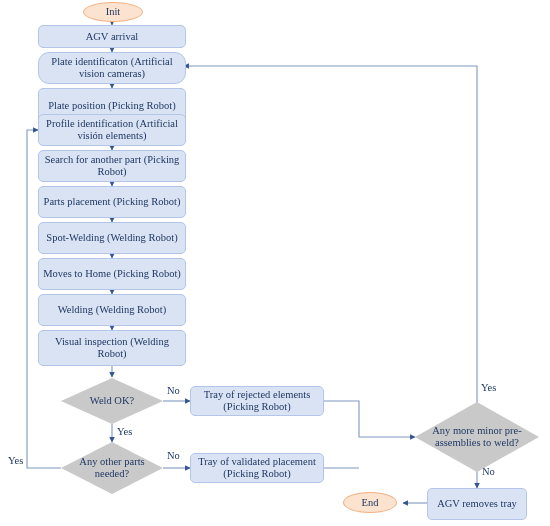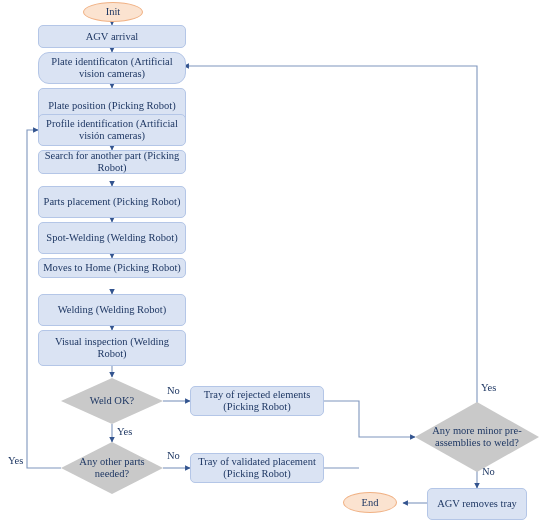--- a/index.html
+++ b/index.html
@@ -122,36 +122,36 @@
 
   <div class="node proc" style="left:38px;top:52px;width:148px;height:32px;border-radius:11px;">
     <span>Plate identificaton (Artificial vision cameras)</span>
   </div>
 
   <div class="node proc" style="left:38px;top:88px;width:148px;height:36px;">
     <span>Plate position (Picking Robot)</span>
   </div>
 
   <div class="node proc" style="left:38px;top:114px;width:148px;height:32px;">
-    <span>Profile identification (Artificial visión cameras)</span>
+    <span>Profile identification (Artificial visión elements)</span>
   </div>
 
-  <div class="node proc" style="left:38px;top:150px;width:148px;height:24px;">
+  <div class="node proc" style="left:38px;top:150px;width:148px;height:32px;">
     <span>Search for another part (Picking Robot)</span>
   </div>
 
   <div class="node proc" style="left:38px;top:186px;width:148px;height:32px;">
     <span>Parts placement (Picking Robot)</span>
   </div>
 
   <div class="node proc" style="left:38px;top:222px;width:148px;height:32px;">
     <span>Spot-Welding (Welding Robot)</span>
   </div>
 
-  <div class="node proc" style="left:38px;top:258px;width:148px;height:20px;">
+  <div class="node proc" style="left:38px;top:258px;width:148px;height:32px;">
     <span>Moves to Home (Picking Robot)</span>
   </div>
 
   <div class="node proc" style="left:38px;top:294px;width:148px;height:32px;">
     <span>Welding (Welding Robot)</span>
   </div>
 
   <div class="node proc" style="left:38px;top:330px;width:148px;height:36px;">
     <span>Visual inspection (Welding Robot)</span>
   </div>

